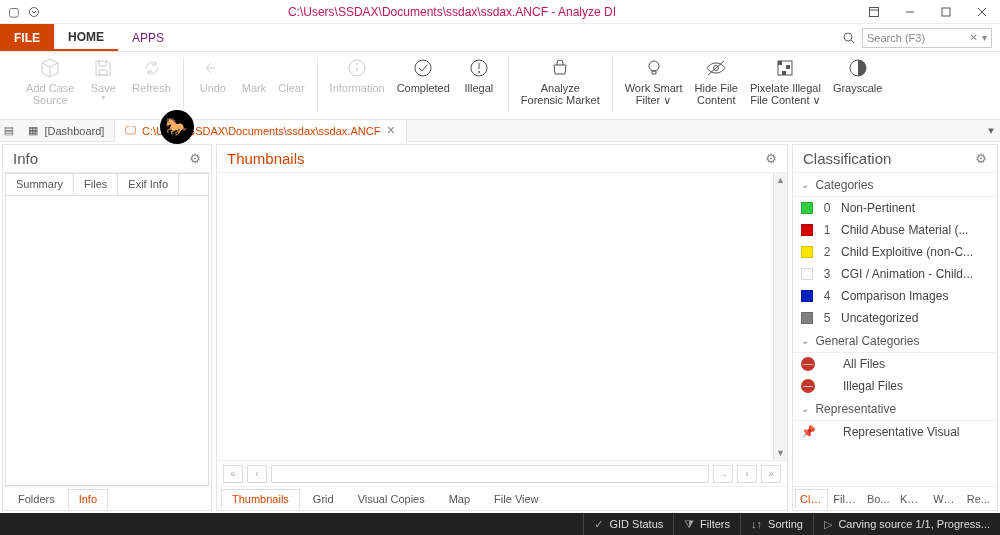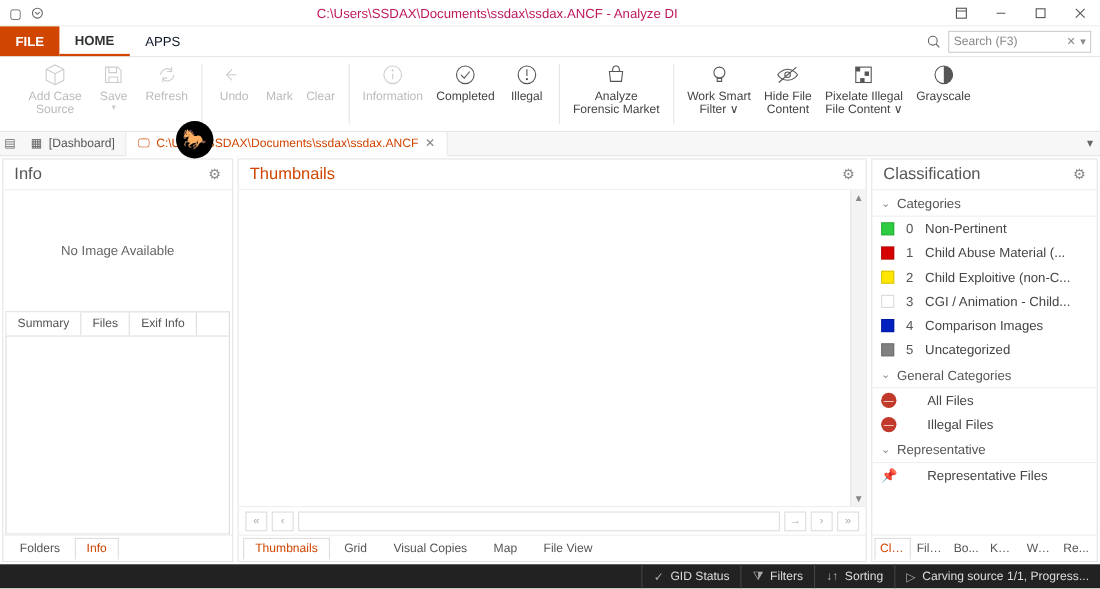--- a/index.html
+++ b/index.html
@@ -8,21 +8,21 @@
 
 .titlebar { height: 24px; display: flex; align-items: center; background: #fff; border-bottom: 1px solid #eee; }
 .titlebar .qat { display: flex; align-items: center; padding: 0 6px; gap: 4px; }
 .titlebar .qat-icon { width: 16px; height: 16px; display:flex; align-items:center; justify-content:center; color:#555;}
 .titlebar .title { flex: 1; text-align: center; color: #be185d; font-size: 12px; }
 .titlebar .winbtns { display: flex; }
 .titlebar .winbtn { width: 36px; height: 24px; display: flex; align-items: center; justify-content: center; color: #555; }
 
 
 .menurow { height: 28px; display: flex; align-items: stretch; border-bottom: 1px solid #e5e5e5; }
-.menurow .tab { padding: 0 14px; display: flex; align-items: center; font-size: 12px; color: #0f172a; }
+.menurow .tab { padding: 0 14px; display: flex; align-items: center; font-size: 12px; color: #701a75; }
 .menurow .tab.file { background: #d04500; color: #fff; font-weight: 600; }
 .menurow .tab.active { border-bottom: 2px solid #d04500; color: #333; font-weight: 700;}
 .menurow .spacer { flex: 1; }
 .menurow .search { display: flex; align-items: center; gap: 6px; padding-right: 8px; }
 .menurow .searchbox { display: flex; align-items: center; border: 1px solid #ccc; height: 20px; width: 130px; padding: 0 4px; font-size: 11px; color: #888; }
 .menurow .searchbox .sx { margin-left: auto; color:#888; font-size:10px;}
 .menurow .sicon { color:#666; }
 
 
 .ribbon { height: 68px; display: flex; align-items: stretch; border-bottom: 1px solid #e5e5e5; background:#fff;}
@@ -321,21 +321,20 @@
 </div>
 
 <div class="main">
 
   <div class="panel left">
     <div class="panel-head">
       <span class="ptitle">Info</span>
       <span class="gear">⚙</span>
     </div>
     <div class="panel-body">
-      <div class="info-noimage">No Image Available</div>
       <div class="info-tabs">
         <div class="it active">Summary</div>
         <div class="it">Files</div>
         <div class="it">Exif Info</div>
       </div>
       <div class="info-content"></div>
     </div>
     <div class="panel-bottom-tabs">
       <div class="bt">Folders</div>
       <div class="bt active">Info</div>
@@ -430,21 +429,21 @@
         <span style="width:12px;"></span>
         <span class="lbl">Illegal Files</span>
       </div>
       <div class="class-section-head">
         <span class="chev">⌄</span>
         <span>Representative</span>
       </div>
       <div class="class-row">
         <span class="pin">📌</span>
         <span style="width:12px;"></span>
-        <span class="lbl">Representative Files</span>
+        <span class="lbl">Representative Visual</span>
       </div>
     </div>
     <div class="right-bottom-tabs" id="right-bottom-tabs">
         <div class="rbt active">Cla...</div>
         <div class="rbt">Filt...</div>
         <div class="rbt">Bo...</div>
         <div class="rbt">Key...</div>
         <div class="rbt">Wo...</div>
         <div class="rbt">Re...</div>
       </div>

